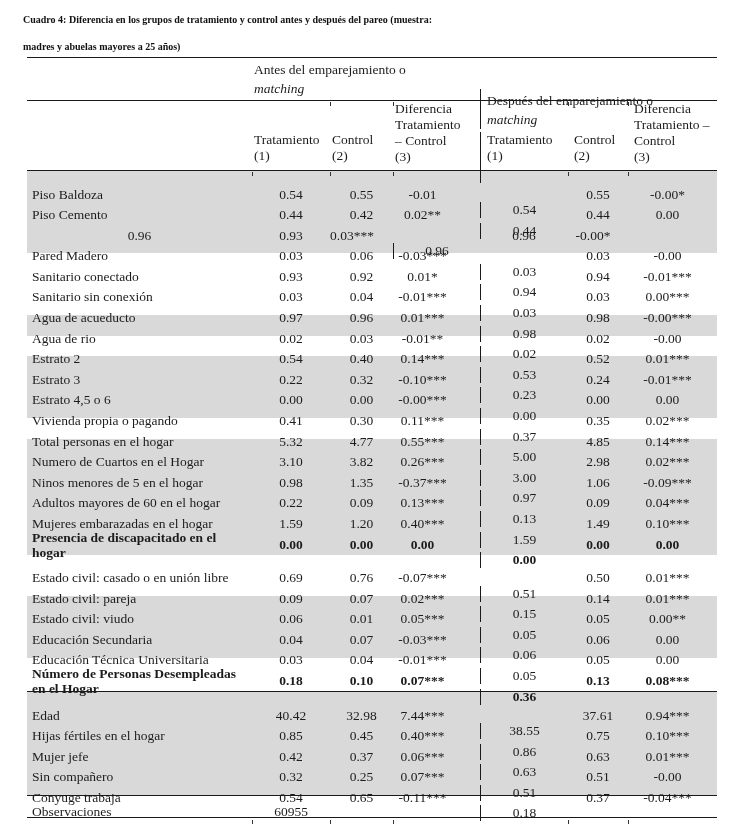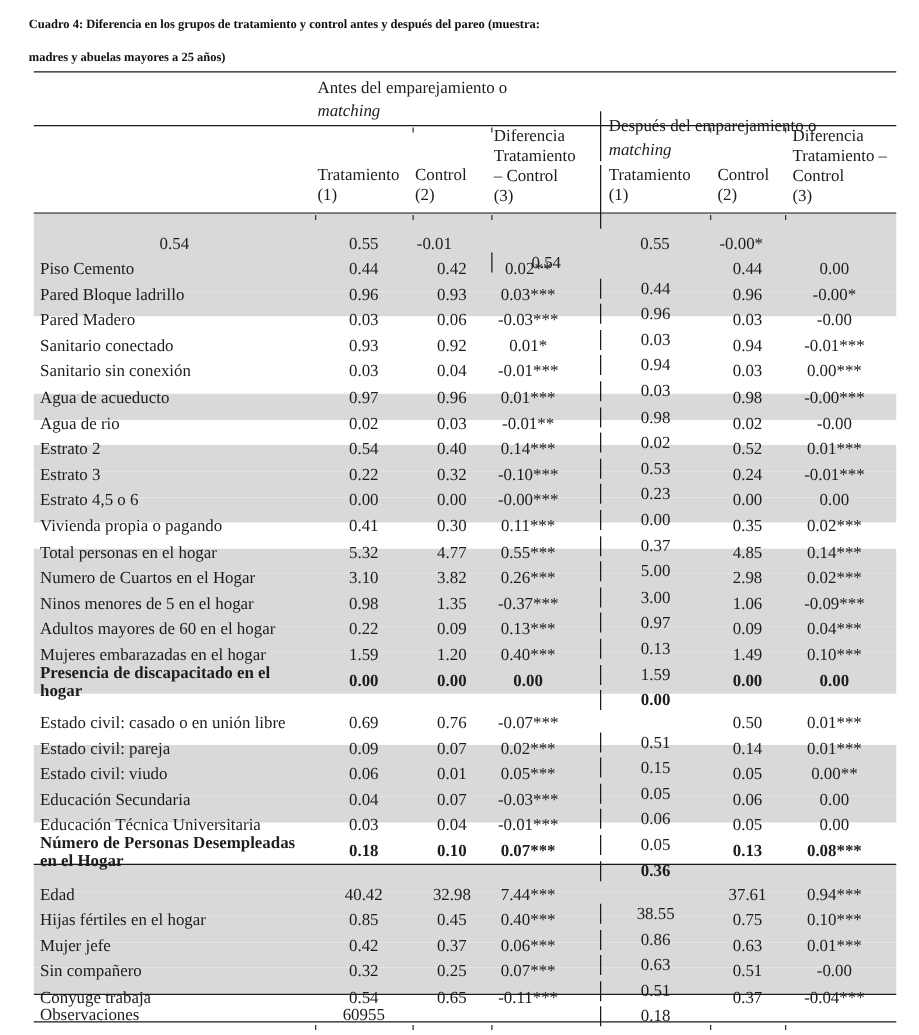--- a/index.html
+++ b/index.html
@@ -99,38 +99,38 @@
     <div class="cell pad0 rg">
       <span>Diferencia</span>
       <span>Tratamiento –</span>
       <span>Control</span>
       <span>(3)</span>
     </div>
   </div>
 
   <div>
       <div class="grid row shaded">
+    <div class="cell lbl"><span class="l1">Piso Baldoza</span></div>
     <div class="cell num">0.54</div>
     <div class="cell num">0.55</div>
     <div class="cell num d1">-0.01</div>
     <div class="cell num sep">0.54</div>
     <div class="cell num">0.55</div>
     <div class="cell num d2">-0.00*</div>
   </div>
       <div class="grid row shaded">
     <div class="cell lbl"><span class="l1">Piso Cemento</span></div>
     <div class="cell num">0.44</div>
     <div class="cell num">0.42</div>
     <div class="cell num d1">0.02**</div>
     <div class="cell num sep">0.44</div>
     <div class="cell num">0.44</div>
     <div class="cell num d2">0.00</div>
   </div>
       <div class="grid row shaded">
-    <div class="cell lbl"><span class="l1">Pared Bloque ladrillo</span></div>
     <div class="cell num">0.96</div>
     <div class="cell num">0.93</div>
     <div class="cell num d1">0.03***</div>
     <div class="cell num sep">0.96</div>
     <div class="cell num">0.96</div>
     <div class="cell num d2">-0.00*</div>
   </div>
       <div class="grid row shaded">
     <div class="cell lbl"><span class="l1">Pared Madero</span></div>
     <div class="cell num">0.03</div>

